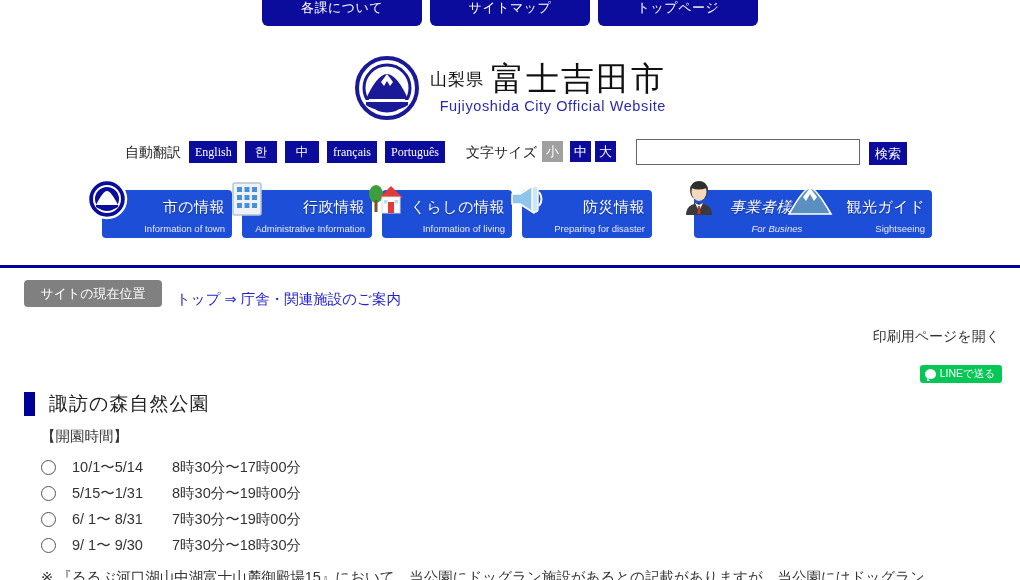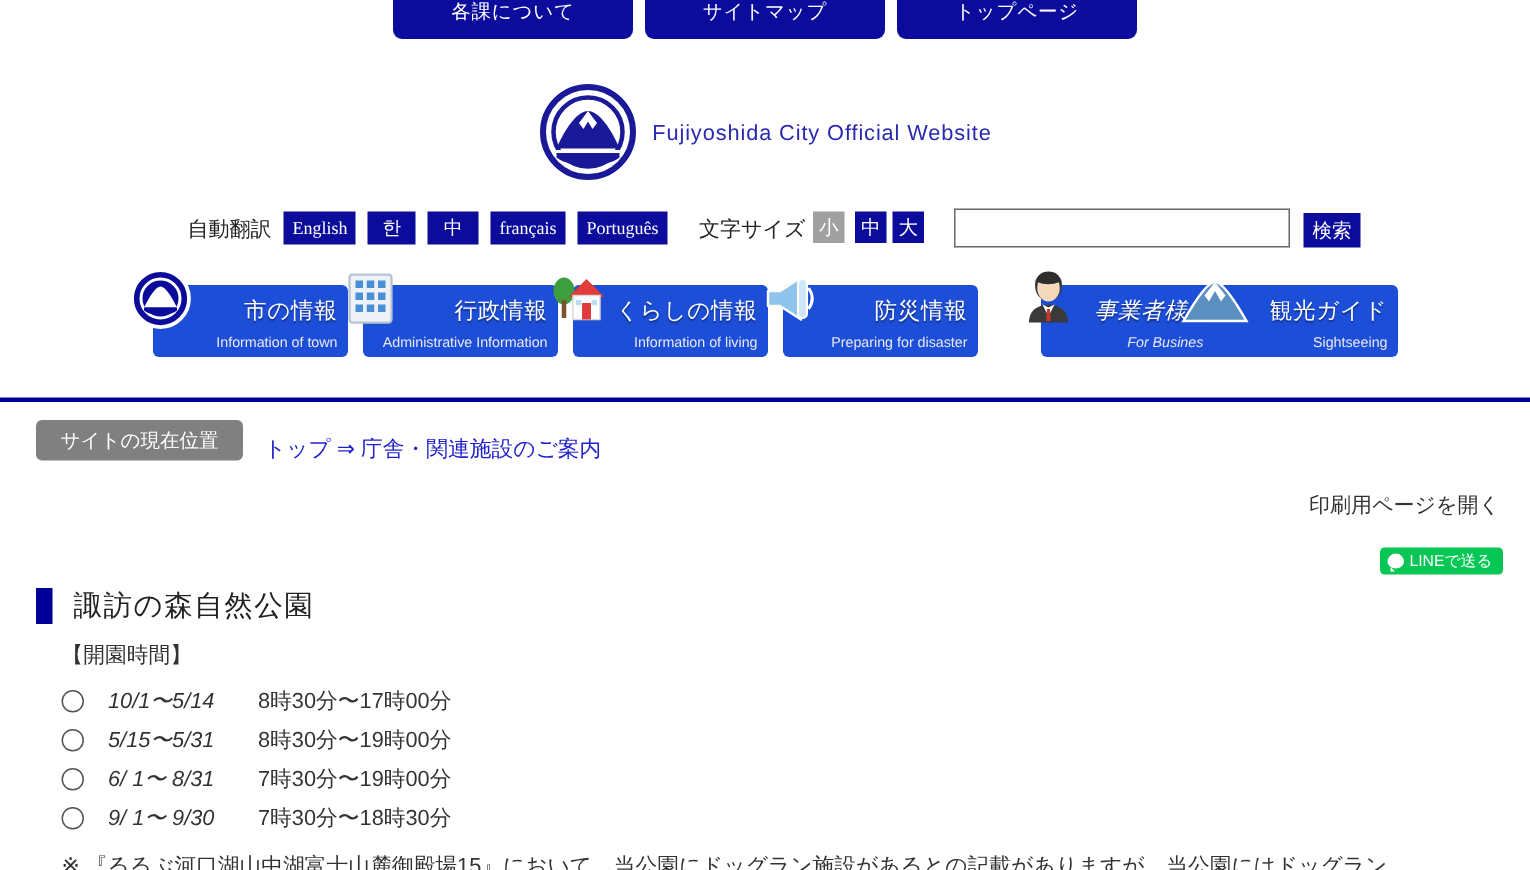--- a/index.html
+++ b/index.html
@@ -155,21 +155,21 @@
   .content { position: absolute; top: 427px; left: 41px; width: 960px; }
   .content-head { font-size: 14.5px; color: #333; margin-bottom: 8px; }
   .hours-row {
     display: flex; align-items: center; height: 26px;
     font-size: 14.5px; color: #333;
   }
   .hours-bullet {
     width: 15px; height: 15px; border: 1.6px solid #555;
     border-radius: 50%; flex: 0 0 15px; margin-right: 16px;
   }
-  .hours-range { width: 100px; white-space: pre; font-style: italic; }
+  .hours-range { width: 100px; white-space: pre; }
   .hours-time { white-space: pre; }
   .note {
     margin-top: 10px; font-size: 14.5px; color: #333;
     white-space: nowrap; overflow: hidden;
   }
 </style>
 </head>
 <body>
 
 <div class="page">
@@ -186,20 +186,24 @@
         <svg viewBox="0 0 66 66" width="66" height="66">
           <circle cx="33" cy="33" r="30" fill="none" stroke="#1a1a99" stroke-width="4"></circle>
           <circle cx="33" cy="33" r="23" fill="none" stroke="#1a1a99" stroke-width="3"></circle>
           <path d="M12 44 C18 30 26 19 33 19 C40 19 48 30 54 44 Z" fill="#1a1a99"></path>
           <path d="M27 27 L30 31 L33 26 L36 31 L39 27 L33 19 Z" fill="#ffffff"></path>
           <rect x="10" y="45" width="46" height="4" fill="#ffffff"></rect>
           <path d="M12 50 C20 57 46 57 54 50 L54 47 L12 47 Z" fill="#1a1a99"></path>
         </svg>
       </span>
       <span class="logo-text">
+        <span class="logo-line1">
+          <span class="logo-pref">山梨県</span>
+          <span class="logo-city">富士吉田市</span>
+        </span>
         <span class="logo-en">Fujiyoshida City Official Website</span>
       </span>
     </div>
   </div>
 
   <div class="util-row">
     <span class="util-label" id="lbl-translate">自動翻訳</span>
 
     <span class="lang-btn serif" style="left:189px;width:48px;">English</span>
     <span class="lang-btn" style="left:245px;width:32px;">한국</span>
@@ -329,21 +333,21 @@
   <div class="content">
     <div class="content-head">【開園時間】</div>
 
     <div class="hours-row">
       <span class="hours-bullet"></span>
       <span class="hours-range">10/1〜5/14</span>
       <span class="hours-time">8時30分〜17時00分</span>
     </div>
     <div class="hours-row">
       <span class="hours-bullet"></span>
-      <span class="hours-range">5/15〜5/31</span>
+      <span class="hours-range">5/15〜1/31</span>
       <span class="hours-time">8時30分〜19時00分</span>
     </div>
     <div class="hours-row">
       <span class="hours-bullet"></span>
       <span class="hours-range">6/ 1〜 8/31</span>
       <span class="hours-time">7時30分〜19時00分</span>
     </div>
     <div class="hours-row">
       <span class="hours-bullet"></span>
       <span class="hours-range">9/ 1〜 9/30</span>

